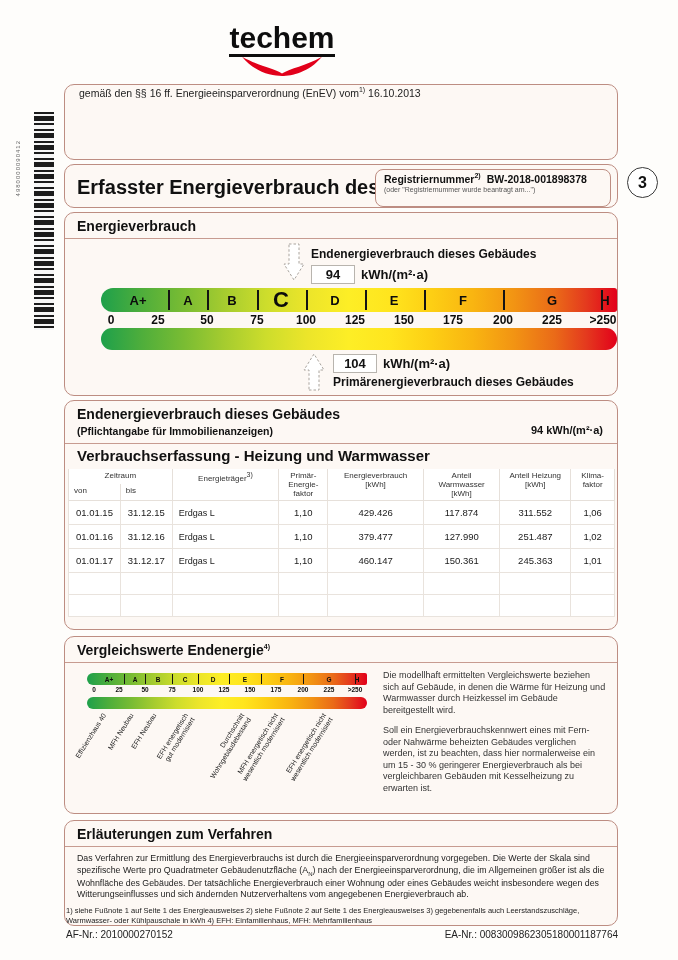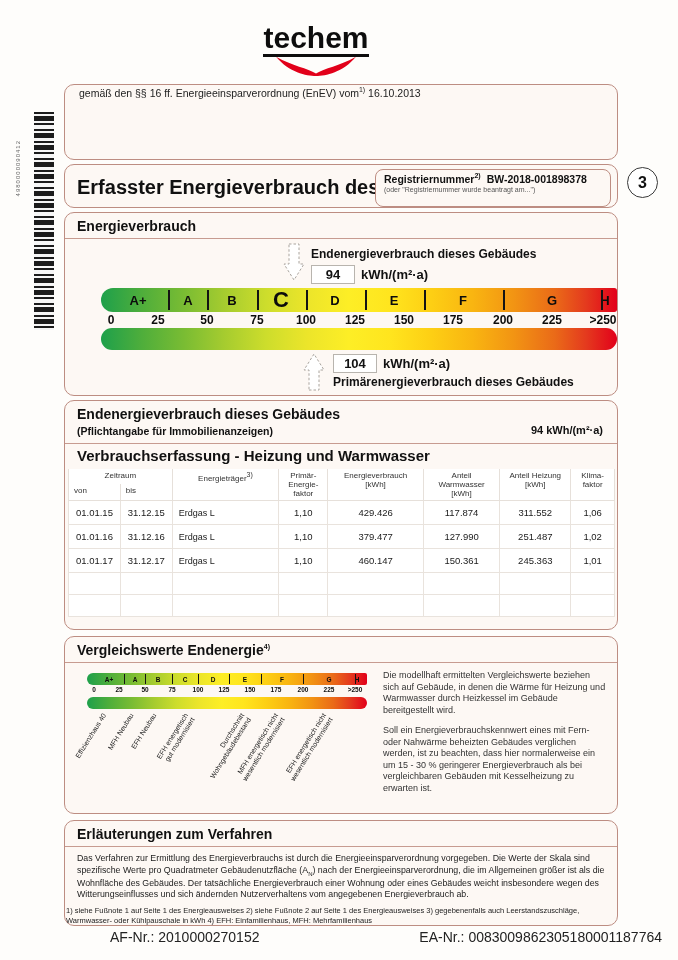--- a/index.html
+++ b/index.html
@@ -1,20 +1,20 @@
 <!DOCTYPE html>
 <html><head>
 <meta charset="utf-8">
 <style>
   html,body{margin:0;padding:0;background:#ffffff;}
   body{font-family:"Liberation Sans","DejaVu Sans",sans-serif;color:#111;}
   #page{position:relative;width:678px;height:960px;background:#fefdfb;overflow:hidden;}
 
   
-  .logo{position:absolute;top:22px;left:0;width:564px;text-align:center;padding-left:34px;}
+  .logo{position:absolute;top:22px;left:0;width:564px;text-align:center;}
   .logo-text{display:inline-block;font-size:30px;font-weight:bold;letter-spacing:0px;color:#0d0d0d;
              border-bottom:3.5px solid #0d0d0d;padding-bottom:0px;line-height:1.05;}
   .logo-swoosh{display:block;margin:-1px auto 0 auto;}
 
   
   .barcode{position:absolute;left:34px;top:112px;width:20px;height:218px;
     background:repeating-linear-gradient(180deg,
       #1c1c1c 0px,#1c1c1c 2px,#f6f6f6 2px,#f6f6f6 4px,
       #1c1c1c 4px,#1c1c1c 9px,#f6f6f6 9px,#f6f6f6 11px,
       #1c1c1c 11px,#1c1c1c 13px,#f6f6f6 13px,#f6f6f6 17px,
@@ -93,21 +93,21 @@
     white-space:pre-line;width:max-content;transform:rotate(-58deg);transform-origin:100% 0;}
   .cmp-text{position:absolute;left:318px;top:33px;width:224px;font-size:9px;color:#333;line-height:1.28;}
   .cmp-text p{margin:0 0 9px 0;}
 
   
   .expl-body{padding:6px 12px 0 12px;font-size:8.8px;line-height:1.34;color:#222;}
   sub{font-size:6px;}
 
   
   .footnotes{position:absolute;left:66px;top:906px;width:552px;font-size:7.5px;color:#222;line-height:1.35;}
-  .refrow{position:absolute;left:66px;top:929px;width:552px;font-size:14px;color:#222;margin-left:44px;}
+  .refrow{position:absolute;left:66px;top:929px;width:552px;font-size:10px;color:#222;}
   .refrow .ea{float:right;}
 </style>
 </head>
 <body>
 
 <div id="page">
 
   <div class="logo">
     <span class="logo-text">techem</span>
     <svg class="logo-swoosh" width="88" height="20" viewBox="0 0 100 24">

